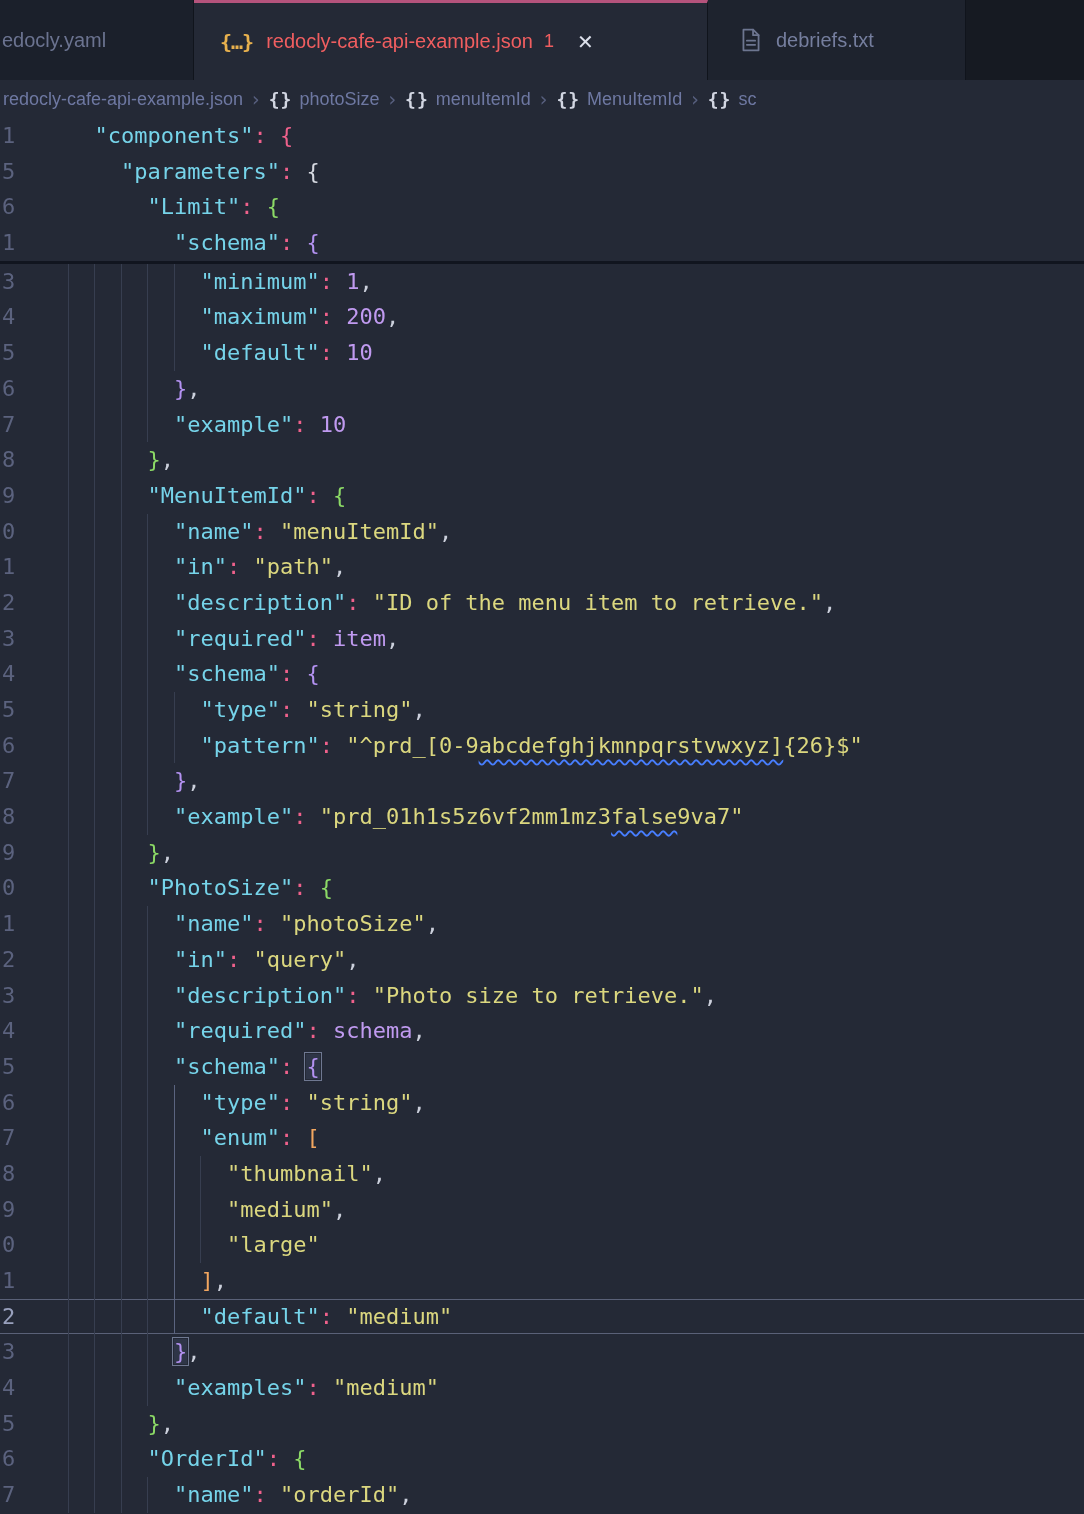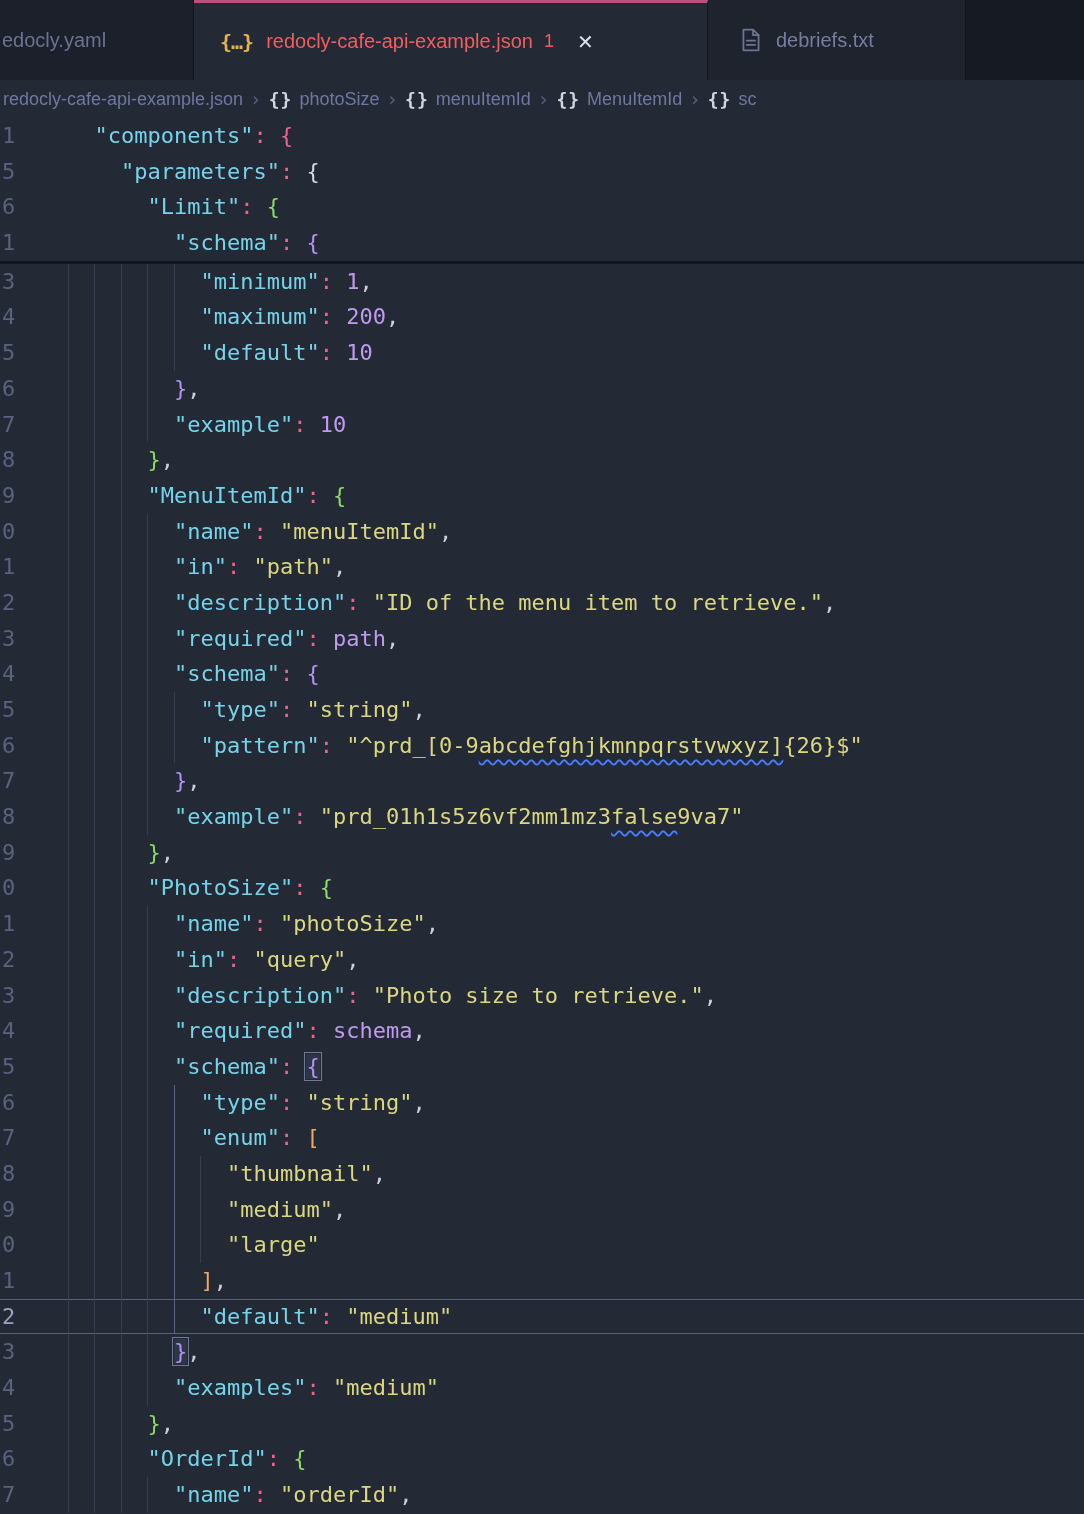--- a/index.html
+++ b/index.html
@@ -133,21 +133,21 @@
         <div class="line"><span class="gutter">3</span><span class="guides" style="width: 132.45px;"></span><span class="code">          <span class="tk-k">"minimum"</span><span class="tk-c">: </span><span class="tk-n">1</span><span class="tk-p">,</span></span></div>
         <div class="line"><span class="gutter">4</span><span class="guides" style="width: 132.45px;"></span><span class="code">          <span class="tk-k">"maximum"</span><span class="tk-c">: </span><span class="tk-n">200</span><span class="tk-p">,</span></span></div>
         <div class="line"><span class="gutter">5</span><span class="guides" style="width: 132.45px;"></span><span class="code">          <span class="tk-k">"default"</span><span class="tk-c">: </span><span class="tk-n">10</span></span></div>
         <div class="line"><span class="gutter">6</span><span class="guides" style="width: 105.96px;"></span><span class="code">        <span class="tk-bv">}</span><span class="tk-p">,</span></span></div>
         <div class="line"><span class="gutter">7</span><span class="guides" style="width: 105.96px;"></span><span class="code">        <span class="tk-k">"example"</span><span class="tk-c">: </span><span class="tk-n">10</span></span></div>
         <div class="line"><span class="gutter">8</span><span class="guides" style="width: 79.47px;"></span><span class="code">      <span class="tk-bg">}</span><span class="tk-p">,</span></span></div>
         <div class="line"><span class="gutter">9</span><span class="guides" style="width: 79.47px;"></span><span class="code">      <span class="tk-k">"MenuItemId"</span><span class="tk-c">: </span><span class="tk-bg">{</span></span></div>
         <div class="line"><span class="gutter">0</span><span class="guides" style="width: 105.96px;"></span><span class="code">        <span class="tk-k">"name"</span><span class="tk-c">: </span><span class="tk-s">"menuItemId"</span><span class="tk-p">,</span></span></div>
         <div class="line"><span class="gutter">1</span><span class="guides" style="width: 105.96px;"></span><span class="code">        <span class="tk-k">"in"</span><span class="tk-c">: </span><span class="tk-s">"path"</span><span class="tk-p">,</span></span></div>
         <div class="line"><span class="gutter">2</span><span class="guides" style="width: 105.96px;"></span><span class="code">        <span class="tk-k">"description"</span><span class="tk-c">: </span><span class="tk-s">"ID of the menu item to retrieve."</span><span class="tk-p">,</span></span></div>
-        <div class="line"><span class="gutter">3</span><span class="guides" style="width: 105.96px;"></span><span class="code">        <span class="tk-k">"required"</span><span class="tk-c">: </span><span class="tk-n">path</span><span class="tk-p">,</span></span></div>
+        <div class="line"><span class="gutter">3</span><span class="guides" style="width: 105.96px;"></span><span class="code">        <span class="tk-k">"required"</span><span class="tk-c">: </span><span class="tk-n">item</span><span class="tk-p">,</span></span></div>
         <div class="line"><span class="gutter">4</span><span class="guides" style="width: 105.96px;"></span><span class="code">        <span class="tk-k">"schema"</span><span class="tk-c">: </span><span class="tk-bv">{</span></span></div>
         <div class="line"><span class="gutter">5</span><span class="guides" style="width: 132.45px;"></span><span class="code">          <span class="tk-k">"type"</span><span class="tk-c">: </span><span class="tk-s">"string"</span><span class="tk-p">,</span></span></div>
         <div class="line"><span class="gutter">6</span><span class="guides" style="width: 132.45px;"></span><span class="code">          <span class="tk-k">"pattern"</span><span class="tk-c">: </span><span class="tk-s">"^prd_[0-9</span><span class="tk-s squiggle">abcdefghjkmnpqrstvwxyz]</span><span class="tk-s">{26}$"</span></span></div>
         <div class="line"><span class="gutter">7</span><span class="guides" style="width: 105.96px;"></span><span class="code">        <span class="tk-bv">}</span><span class="tk-p">,</span></span></div>
         <div class="line"><span class="gutter">8</span><span class="guides" style="width: 105.96px;"></span><span class="code">        <span class="tk-k">"example"</span><span class="tk-c">: </span><span class="tk-s">"prd_01h1s5z6vf2mm1mz3</span><span class="tk-s squiggle">false</span><span class="tk-s">9va7"</span></span></div>
         <div class="line"><span class="gutter">9</span><span class="guides" style="width: 79.47px;"></span><span class="code">      <span class="tk-bg">}</span><span class="tk-p">,</span></span></div>
         <div class="line"><span class="gutter">0</span><span class="guides" style="width: 79.47px;"></span><span class="code">      <span class="tk-k">"PhotoSize"</span><span class="tk-c">: </span><span class="tk-bg">{</span></span></div>
         <div class="line"><span class="gutter">1</span><span class="guides" style="width: 105.96px;"></span><span class="code">        <span class="tk-k">"name"</span><span class="tk-c">: </span><span class="tk-s">"photoSize"</span><span class="tk-p">,</span></span></div>
         <div class="line"><span class="gutter">2</span><span class="guides" style="width: 105.96px;"></span><span class="code">        <span class="tk-k">"in"</span><span class="tk-c">: </span><span class="tk-s">"query"</span><span class="tk-p">,</span></span></div>
         <div class="line"><span class="gutter">3</span><span class="guides" style="width: 105.96px;"></span><span class="code">        <span class="tk-k">"description"</span><span class="tk-c">: </span><span class="tk-s">"Photo size to retrieve."</span><span class="tk-p">,</span></span></div>

